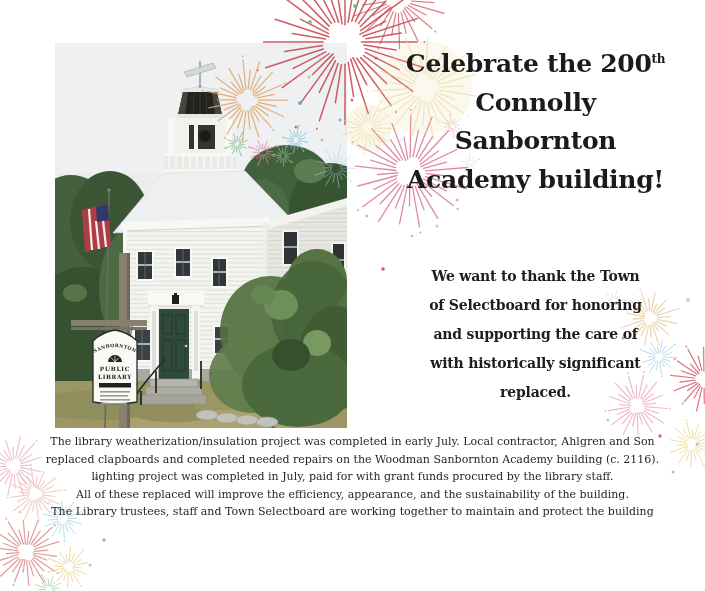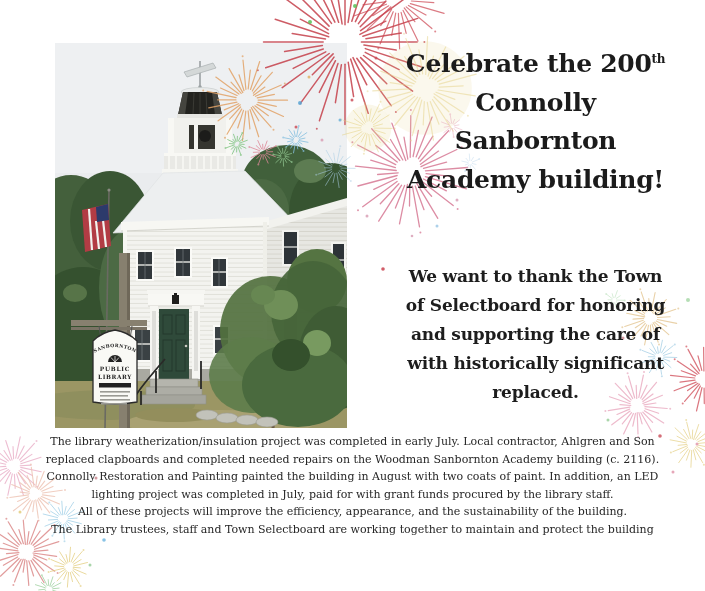--- a/index.html
+++ b/index.html
@@ -12,21 +12,21 @@
   #fireworks-svg{position:absolute;left:0;top:0;width:705px;height:591px;z-index:2;pointer-events:none;}
   .headline{
     position:absolute;left:366px;top:45px;width:339px;z-index:3;
     text-align:center;font-weight:bold;font-size:25px;line-height:38.5px;
     color:#1b1b1b;letter-spacing:-0.3px;
   }
   .headline .hl-line{white-space:nowrap;}
   .headline sup{font-size:12px;line-height:0;}
   .thanks{
     position:absolute;left:366px;top:262px;width:339px;z-index:3;
-    text-align:center;font-weight:bold;font-size:17px;line-height:29px;
+    text-align:center;font-weight:bold;font-size:14px;line-height:29px;
     color:#1d1d1d;letter-spacing:-0.2px;
   }
   .thanks .th-line{white-space:nowrap;}
   .body-text{
     position:absolute;left:20px;top:433px;width:665px;z-index:3;
     text-align:center;font-size:11px;line-height:17.6px;color:#262626;
   }
   .body-text .b-line{white-space:nowrap;}
   .sign-text{font-family:"DejaVu Serif", serif;font-weight:bold;fill:#1d1d1d;}
 </style>
@@ -1019,19 +1019,18 @@
     <div class="th-line">We want to thank the Town</div>
     <div class="th-line">of Selectboard for honoring</div>
     <div class="th-line">and supporting the care of</div>
     <div class="th-line">with historically significant</div>
     <div class="th-line">replaced.</div>
   </div>
 
   <div class="body-text">
     <div class="b-line">The library weatherization/insulation project was completed in early July. Local contractor, Ahlgren and Son</div>
     <div class="b-line">replaced clapboards and completed needed repairs on the Woodman Sanbornton Academy building (c. 2116).</div>
-    <div class="b-line">Connolly Restoration and Painting painted the building in August with two coats of paint. In addition, an LED</div>
     <div class="b-line">lighting project was completed in July, paid for with grant funds procured by the library staff.</div>
-    <div class="b-line">All of these projects will improve the efficiency, appearance, and the sustainability of the building.</div>
+    <div class="b-line">All of these replaced will improve the efficiency, appearance, and the sustainability of the building.</div>
     <div class="b-line">The Library trustees, staff and Town Selectboard are working together to maintain and protect the building</div>
   </div>
 
 </div>
 
 </body></html>

